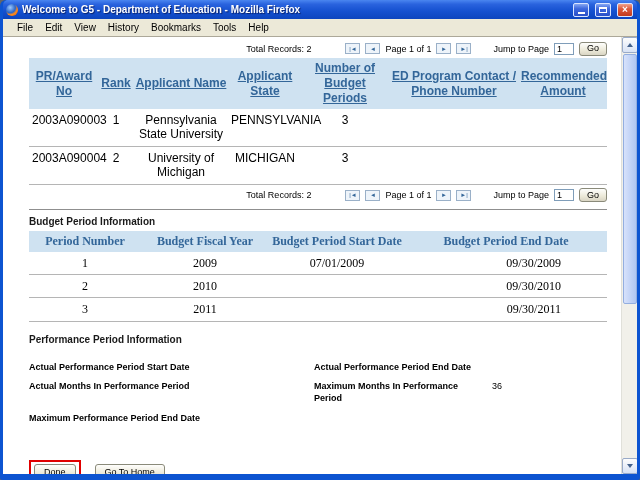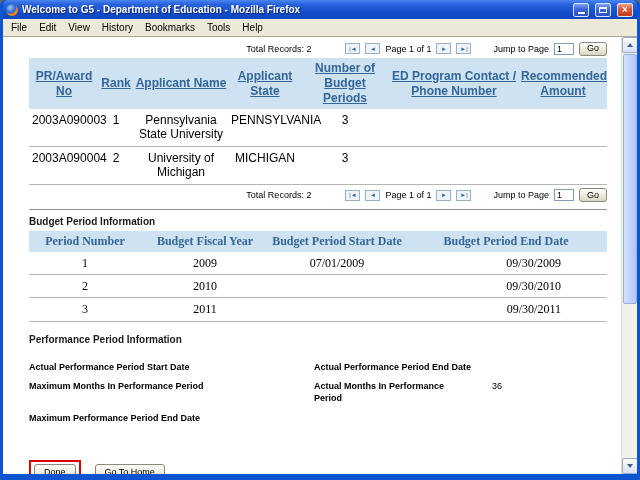--- a/index.html
+++ b/index.html
@@ -16,21 +16,21 @@
     flex:1; white-space:nowrap; overflow:hidden; }
   .tb-btn { width:16px; height:14px; border:1px solid #d8e4ff; border-radius:2px; display:flex;
     align-items:center; justify-content:center; margin-left:2px; flex:0 0 auto; }
   .tb-btn.minmax { background:linear-gradient(#86a7f2,#3c67dd 40%,#2a50c8); }
   .tb-btn.close { background:linear-gradient(#f0a38c,#dd5a3c 40%,#c23a1c); }
   .glyph-min { width:7px; height:2px; background:#fff; margin-top:7px; }
   .glyph-max { width:8px; height:6px; border:1px solid #fff; border-top-width:2px; }
   .glyph-close { color:#fff; font-size:10px; font-weight:bold; line-height:1; }
 
   
-  .menubar { height:18px; background:#ece9d8; border-bottom:1px solid #aca899; display:flex; align-items:center; padding-left:2px; }
+  .menubar { height:18px; background:#ece9d8; border-bottom:1px solid #aca899; display:flex; align-items:center; padding-left:8px; }
   .menu-item { font-size:10px; padding:2px 6px; color:#000; }
 
   
   .content { position:relative; height:437px; background:#fff; overflow:hidden; }
   .page { position:absolute; left:0; top:0; bottom:0; right:16px; padding:3px 14px 0 26px; font-size:9px; color:#000; }
 
   
   .pag { display:flex; justify-content:flex-end; align-items:center; gap:5px; height:15px; margin-top:1px; }
   .pag-text { font-size:9px; white-space:nowrap; }
   .sp-lg { width:24px; } .sp-sm { width:12px; }
@@ -228,22 +228,22 @@
             </tr>
           </tbody>
       </table>
 
       <div class="section-title" style="margin-top:12px;">Performance Period Information</div>
       <div class="perf-grid">
         <div class="pl">Actual Performance Period Start Date</div>
         <div class="pl">Actual Performance Period End Date</div>
         <div class="pv"></div>
 
+        <div class="pl">Actual Months In Performance Period</div>
         <div class="pl">Maximum Months In Performance Period</div>
-        <div class="pl">Actual Months In Performance Period</div>
         <div class="pv">36</div>
 
         <div class="pl">Maximum Performance Period End Date</div>
         <div></div>
           <div></div>
       </div>
 
       <div class="btn-row">
         <span class="annotation-box">
           <button class="xp-btn action-btn">Done</button>

